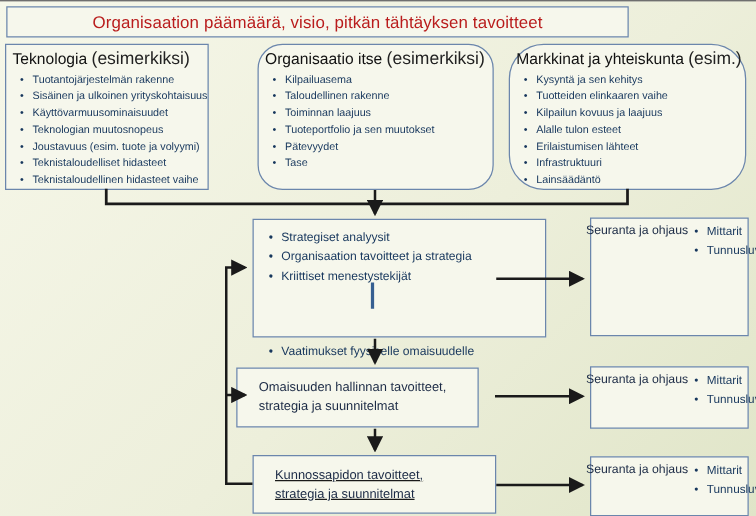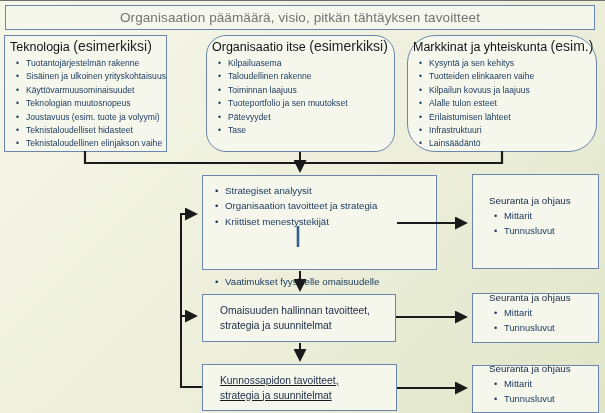--- a/index.html
+++ b/index.html
@@ -13,50 +13,50 @@
     border-bottom:1px solid #6f6f6f;
   }
   .box{
     position:absolute;
     background:#f6f7ec;
     border:1.6px solid #6b86ac;
     box-sizing:border-box;
     color:#1a1a1a;
   }
   .title-banner{
-    left:5px;top:4px;width:590px;height:25px;
+    left:5px;top:4px;width:498px;height:25px;
     display:flex;align-items:center;justify-content:center;
-    font-size:13.5px;letter-spacing:.1px;color:#737373;
+    font-size:13.5px;letter-spacing:.1px;color:#b91c1c;
   }
   
   .tbox{top:34px;height:117px;padding:3px 3px 2px 5px;}
   .tbox1{left:4px;width:163px;}
   .tbox2{left:206px;width:189px;border-radius:20px;}
   .tbox3{left:407px;width:190px;border-radius:28px;}
   .tbox .hdr{font-size:12.5px;line-height:15px;color:#111;white-space:nowrap;}
   .tbox .hdr .suffix{font-size:14px;color:#222;}
   ul.blist{list-style:none;margin:2px 0 0 0;padding:0 0 12px 5px;}
   ul.blist li{
     position:relative;padding-left:11px;
     font-size:8.6px;line-height:13.4px;color:#17375d;white-space:nowrap;
   }
   ul.blist li::before{content:"\2022";position:absolute;left:1px;top:0;color:#17375d;}
   
   .mbox1{left:202px;top:174px;width:235px;height:95px;padding:5px 2px 2px 6px;}
   .mbox1 ul.blist li{font-size:9.7px;line-height:15.4px;}
   .mbox1 .spacer{height:31px;}
-  .mbox2{left:202px;top:293px;width:194px;height:48px;}
+  .mbox2{left:189px;top:293px;width:194px;height:48px;}
   .mbox3{left:202px;top:363px;width:195px;height:47px;text-decoration:underline;}
   .twoLine{
     display:flex;flex-direction:column;justify-content:center;
     height:100%;box-sizing:border-box;padding-left:17px;
     font-size:10.3px;line-height:15px;color:#1b2a45;
   }
   
-  .rbox{left:472px;width:127px;padding:2px 2px 2px 16px;display:flex;flex-direction:column;justify-content:center;box-sizing:border-box;}
+  .rbox{left:472px;width:127px;padding:2px 2px 2px 16px;display:flex;flex-direction:row;justify-content:center;box-sizing:border-box;}
   .rbox1{top:173px;height:95px;}
   .rbox2{top:292px;height:50px;}
   .rbox3{top:364px;height:48px;}
   .rbox .rtitle{font-size:9.8px;line-height:15px;color:#1b2a45;white-space:nowrap;}
   .rbox ul.blist{margin:0;padding-left:4px;}
   .rbox ul.blist li{font-size:9.4px;line-height:15px;color:#17375d;}
   svg.overlay{position:absolute;left:0;top:0;pointer-events:none;}
 </style>
 </head>
 <body>
@@ -72,21 +72,21 @@
       <span>Teknologia</span>
       <span class="suffix"> <span>(esimerkiksi)</span></span>
     </div>
     <ul class="blist">
       <li>Tuotantojärjestelmän rakenne</li>
       <li>Sisäinen ja ulkoinen yrityskohtaisuus</li>
       <li>Käyttövarmuusominaisuudet</li>
       <li>Teknologian muutosnopeus</li>
       <li>Joustavuus (esim. tuote ja volyymi)</li>
       <li>Teknistaloudelliset hidasteet</li>
-      <li>Teknistaloudellinen elinjakson vaihe</li>
+      <li>Teknistaloudellinen hidasteet vaihe</li>
     </ul>
   </div>
 
   <div class="box tbox tbox2">
     <div class="hdr">
       <span>Organisaatio itse</span>
       <span class="suffix"> <span>(esimerkiksi)</span></span>
     </div>
     <ul class="blist">
       <li>Kilpailuasema</li>

